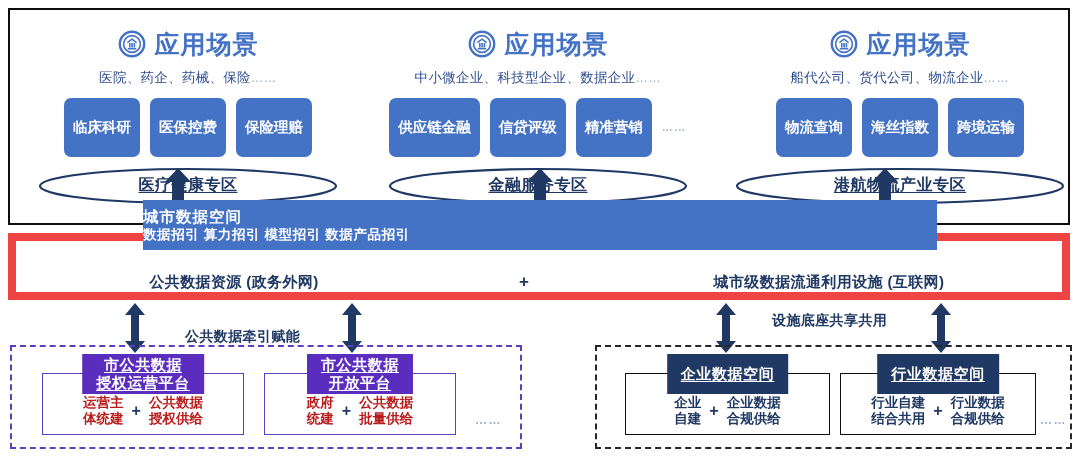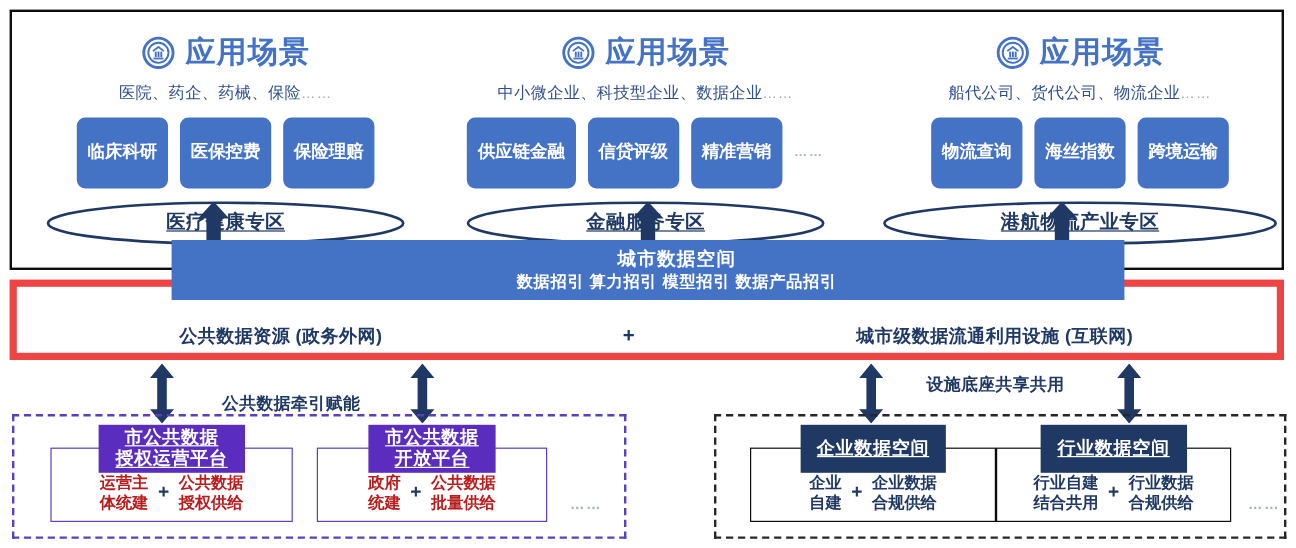--- a/index.html
+++ b/index.html
@@ -73,38 +73,37 @@
   
   .up-arrow { position: absolute; width: 26px; height: 36px; }
   .up-arrow svg { width: 100%; height: 100%; display:block; }
 
   
   .city-bar {
     position: absolute;
     left: 143px; top: 200px; width: 794px; height: 50px;
     background: #4472C4;
     display: flex; flex-direction: column;
-    align-items: center; justify-content: center;
+    justify-content: center;
     z-index: 5;
-    padding-left: 48px;
   }
   .city-bar .t1 {
     color: #fff; font-size: 15.5px; font-weight: 700; letter-spacing: 1px;
     line-height: 1.25;
   }
   .city-bar .t2 {
     color: #fff; font-size: 13.5px; font-weight: 700; letter-spacing: .6px;
     line-height: 1.3;
   }
 
   
   .mid-frame {
     position: absolute;
     left: 8px; top: 233px; width: 1062px; height: 67px;
-    border: 6px solid #ef4444;
+    border: 8px solid #ef4444;
     background: transparent;
   }
   .mid-row {
     position: absolute; left: 0; right: 0; top: 31px;
     display: flex; align-items: baseline; justify-content: center;
   }
   .mid-item { font-size: 15px; font-weight: 700; color: #1F3864; letter-spacing:.4px; }
   .mid-plus {
     font-size: 17px; font-weight: 700; color: #1F3864;
     width: 250px; text-align: center;
@@ -381,21 +380,21 @@
           <div>自建</div>
         </div>
         <div class="ub-plus">+</div>
         <div class="ub-text">
           <div>企业数据</div>
           <div>合规供给</div>
         </div>
       </div>
     </div>
 
-    <div class="unit" style="left:233px; width:196px;padding-left:22px;">
+    <div class="unit" style="left:243px; width:196px;padding-left:22px;">
       <div class="unit-head">
         <span class="ul">行业数据空间</span>
       </div>
       <div class="unit-body">
         <div class="ub-text">
           <div>行业自建</div>
           <div>结合共用</div>
         </div>
         <div class="ub-plus">+</div>
         <div class="ub-text">

